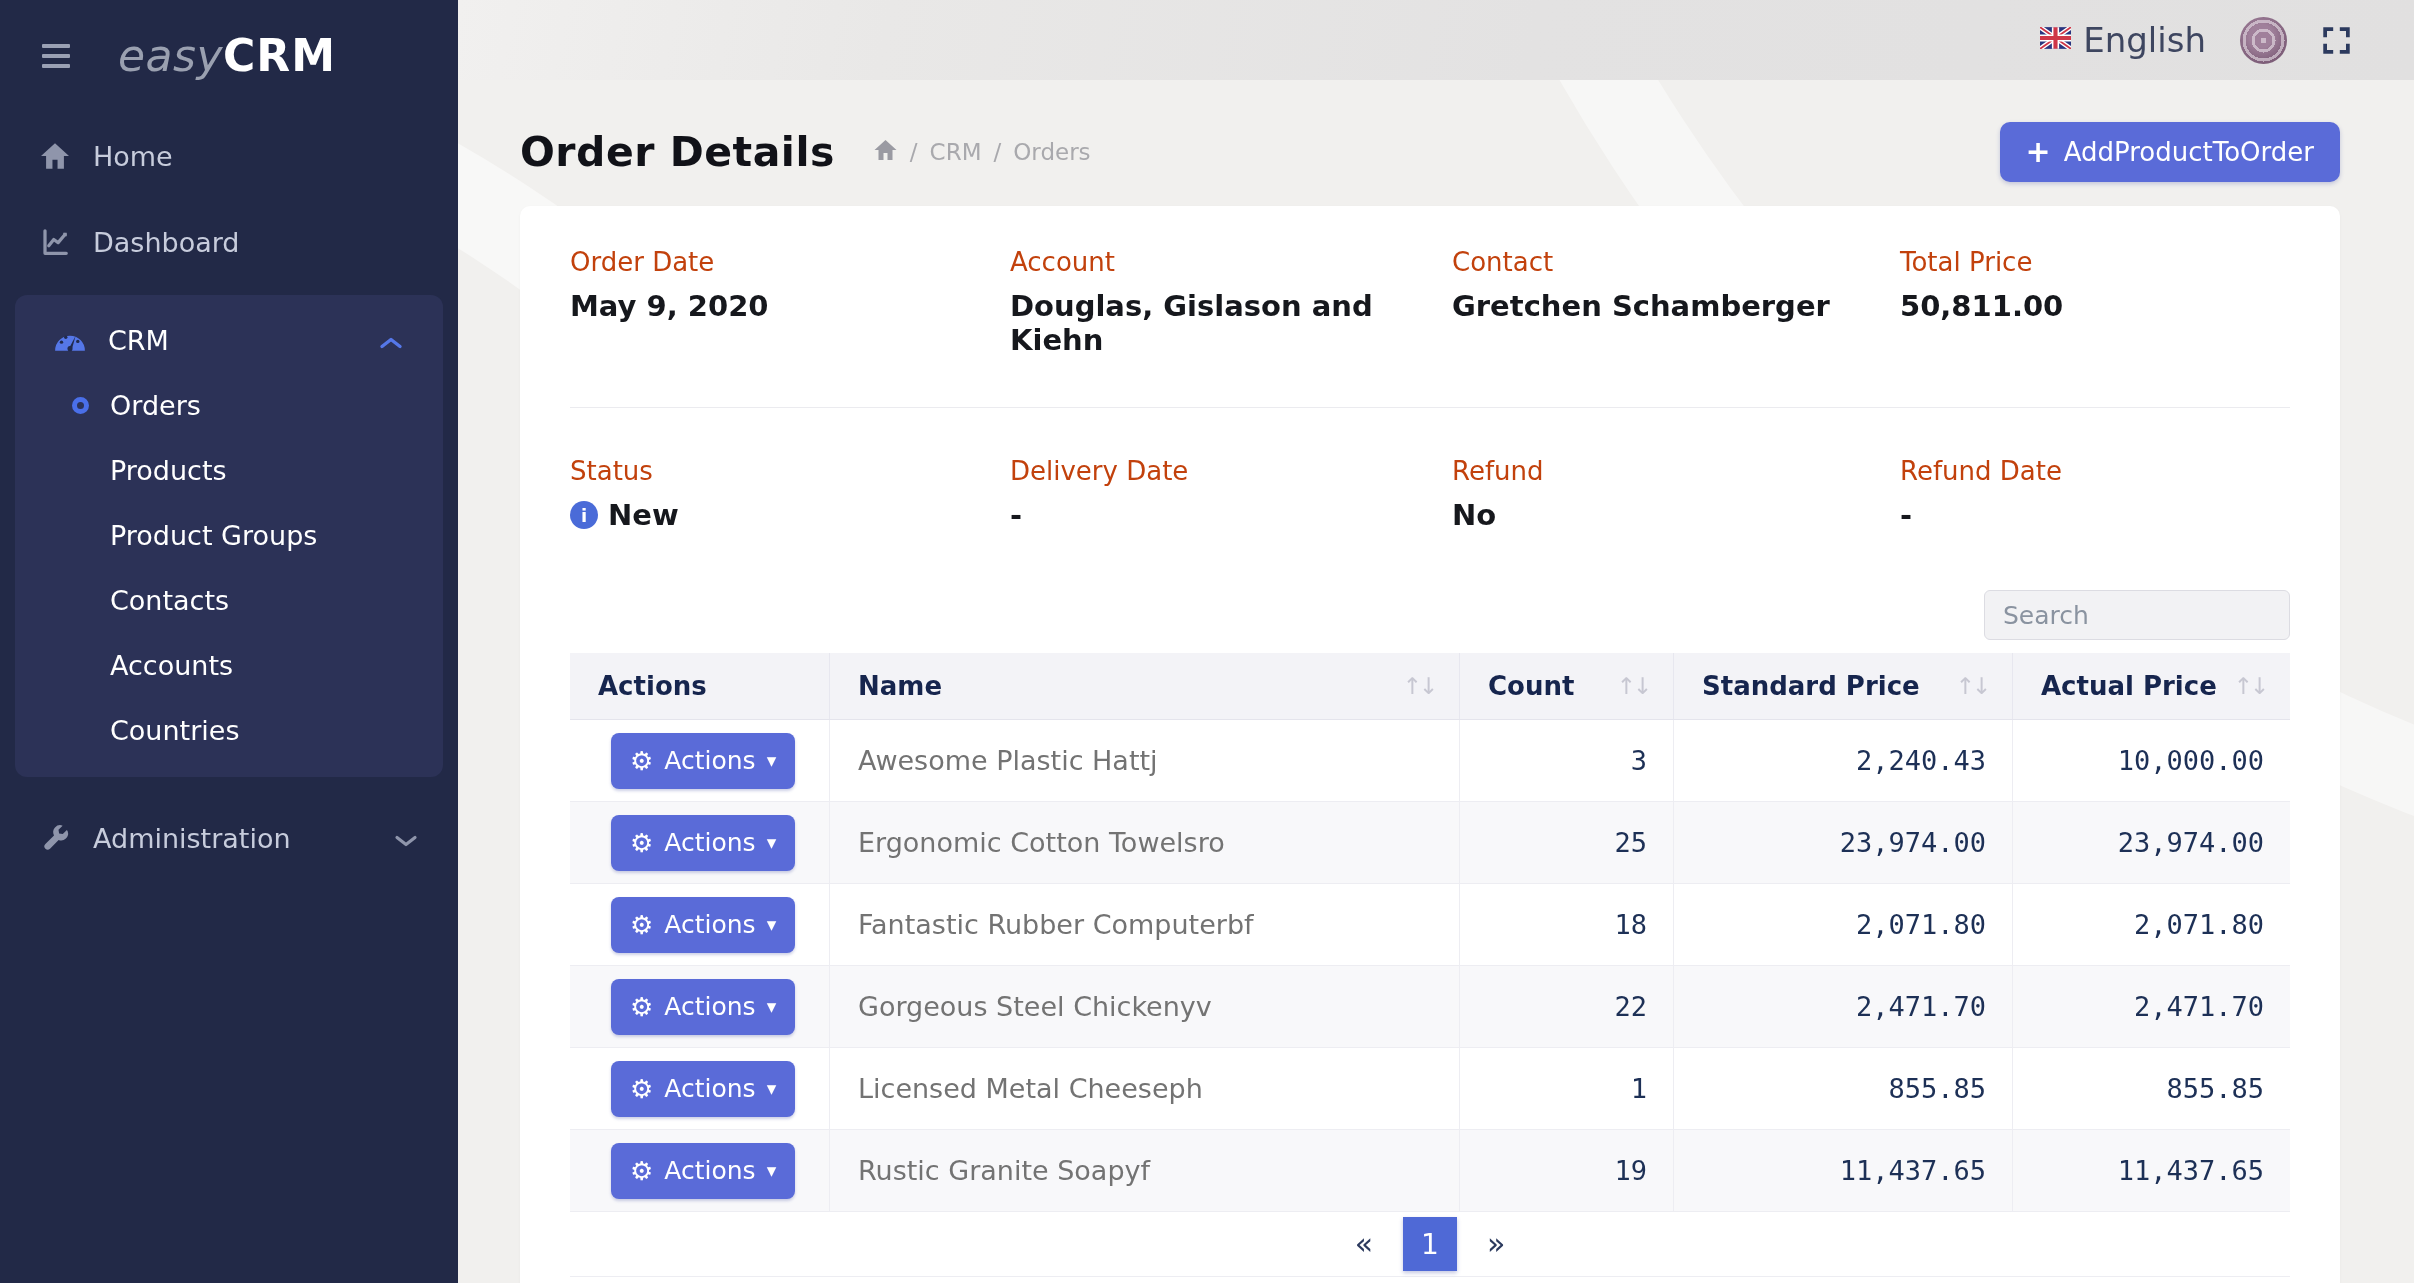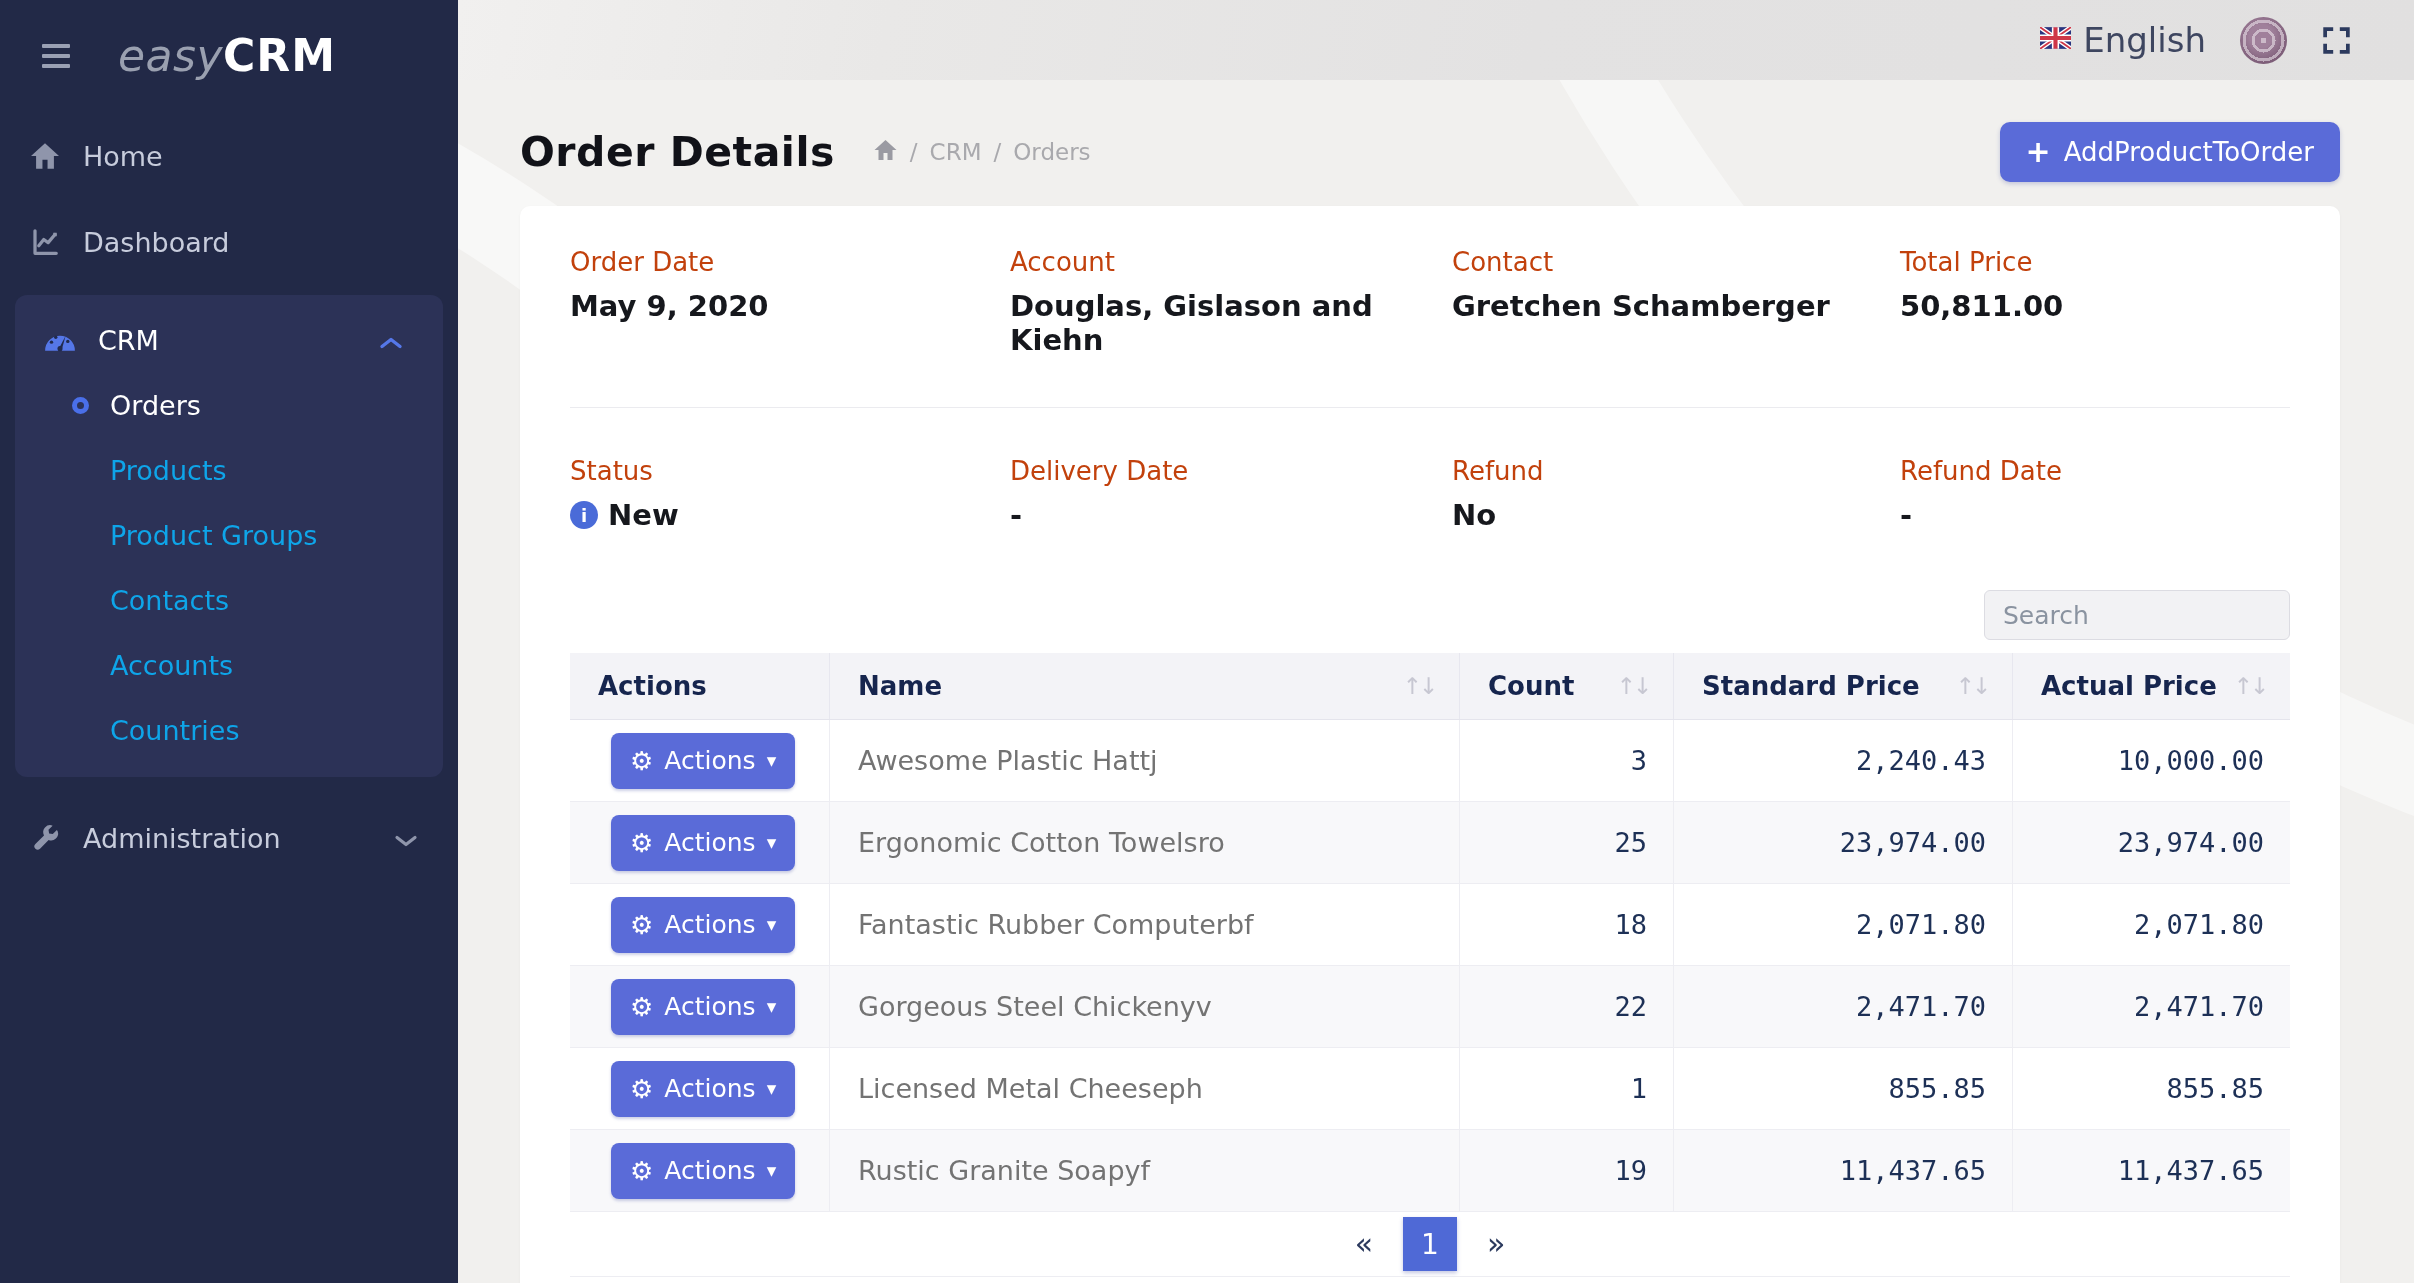--- a/index.html
+++ b/index.html
@@ -10,27 +10,27 @@
   }
   
   .sidebar{position:absolute;left:0;top:0;bottom:0;width:458px;background:#222947;z-index:10;}
   .logo-row{display:flex;align-items:center;padding:30px 0 0 42px;}
   .hamburger{display:flex;flex-direction:column;gap:6px;width:28px;cursor:pointer;}
   .hamburger span{display:block;height:4px;background:#9aa0b4;border-radius:1px;}
   .logo-text{margin-left:48px;font-size:44px;letter-spacing:.5px;}
   .logo-easy{font-style:italic;color:#9aa0b0;font-weight:500;}
   .logo-crm{color:#ffffff;font-weight:800;letter-spacing:1px;}
   .menu{margin-top:42px;}
-  .side-item{display:flex;align-items:center;height:66px;padding-left:28px;margin-bottom:20px;
+  .side-item{display:flex;align-items:center;height:66px;padding-left:38px;margin-bottom:20px;
     font-size:27px;color:#c7ccdc;cursor:pointer;position:relative;}
   .side-item .ico{width:34px;margin-right:21px;display:flex;justify-content:center;align-items:center;}
   .crm-panel{margin:12px 15px 0 15px;background:#2c3257;border-radius:12px;padding:12px 0 14px 0;}
   .crm-head{margin-bottom:0;color:#ffffff;}
   .chev{position:absolute;right:40px;top:50%;transform:translateY(-50%);}
-  .sub-item{display:flex;align-items:center;height:65px;padding-left:57px;font-size:27px;color:#0ea5e9;cursor:pointer;}
+  .sub-item{display:flex;align-items:center;height:65px;padding-left:57px;font-size:27px;color:#ffffff;cursor:pointer;}
   .sub-item .bullet{width:17px;height:17px;border-radius:50%;border:5px solid #4a6fe8;margin-right:21px;visibility:hidden;box-sizing:border-box;}
   .sub-item.active .bullet{visibility:visible;}
   .sub-item.active{color:#ffffff;}
   .admin-item{margin-top:28px;}
   
   .topbar{position:absolute;left:458px;top:0;right:0;height:80px;z-index:5;
     background:linear-gradient(100deg,#f1f0ef 0%,#e9e8e7 22%,#e3e2e2 55%,#e1e0e0 100%);
     display:flex;align-items:center;justify-content:flex-end;padding-right:62px;gap:34px;box-sizing:border-box;}
   .lang{display:flex;align-items:center;gap:12px;cursor:pointer;}
   .lang-label{font-size:34px;color:#3e4660;}

